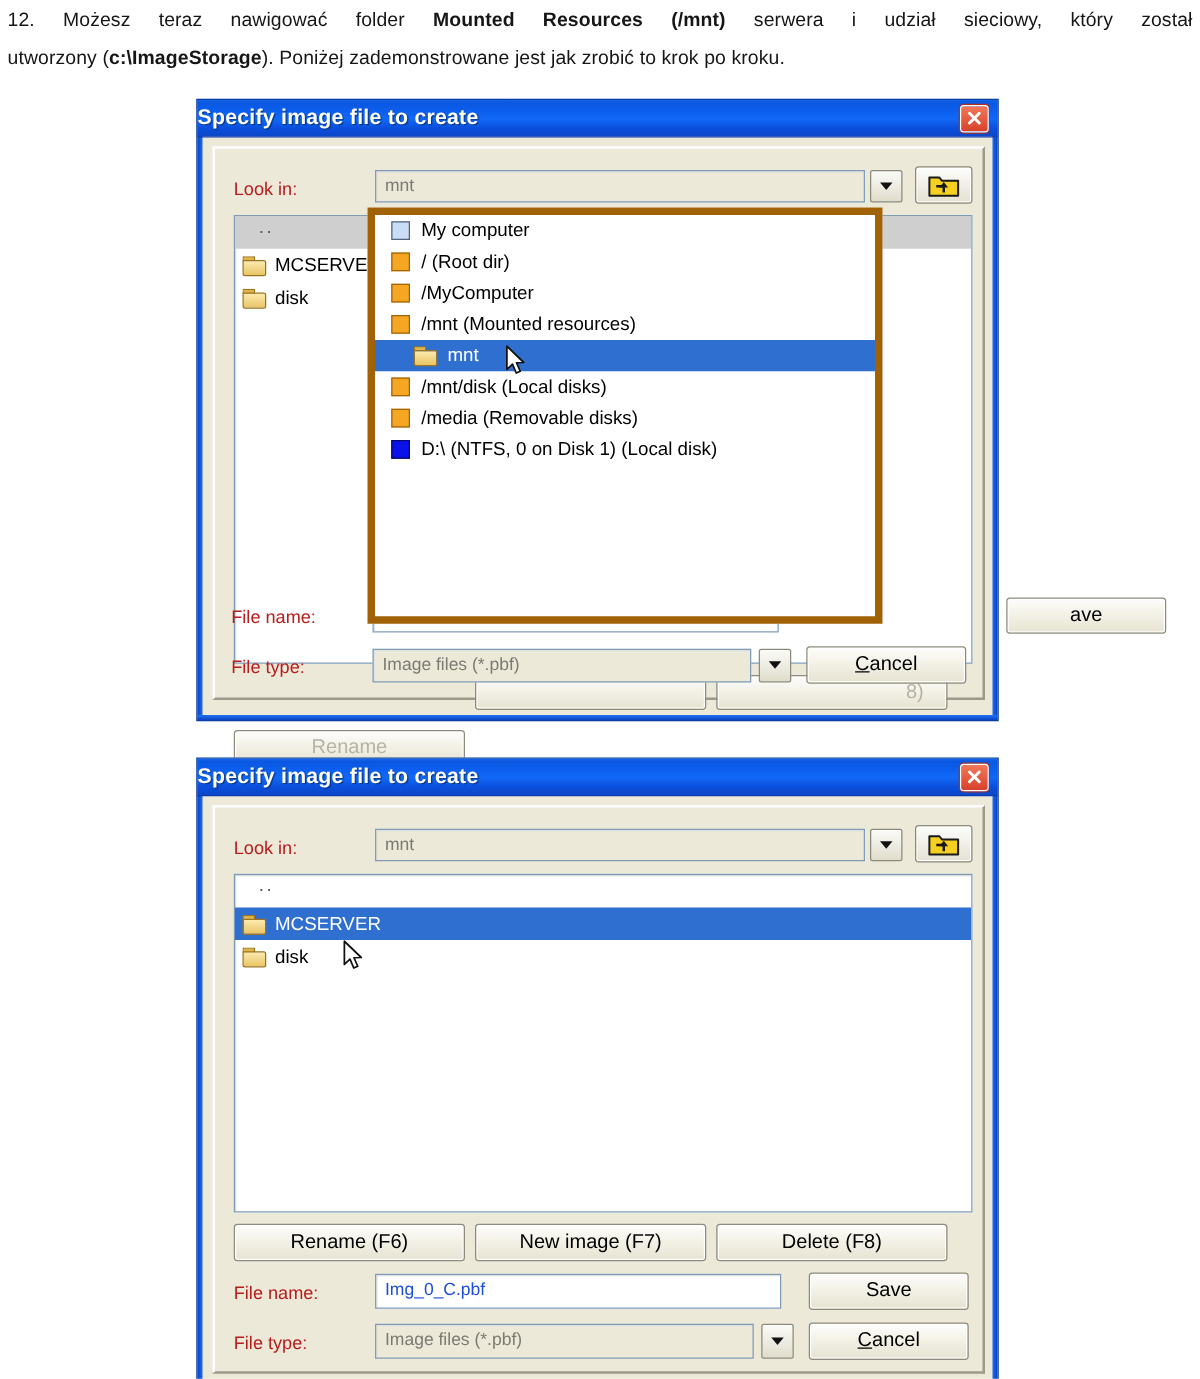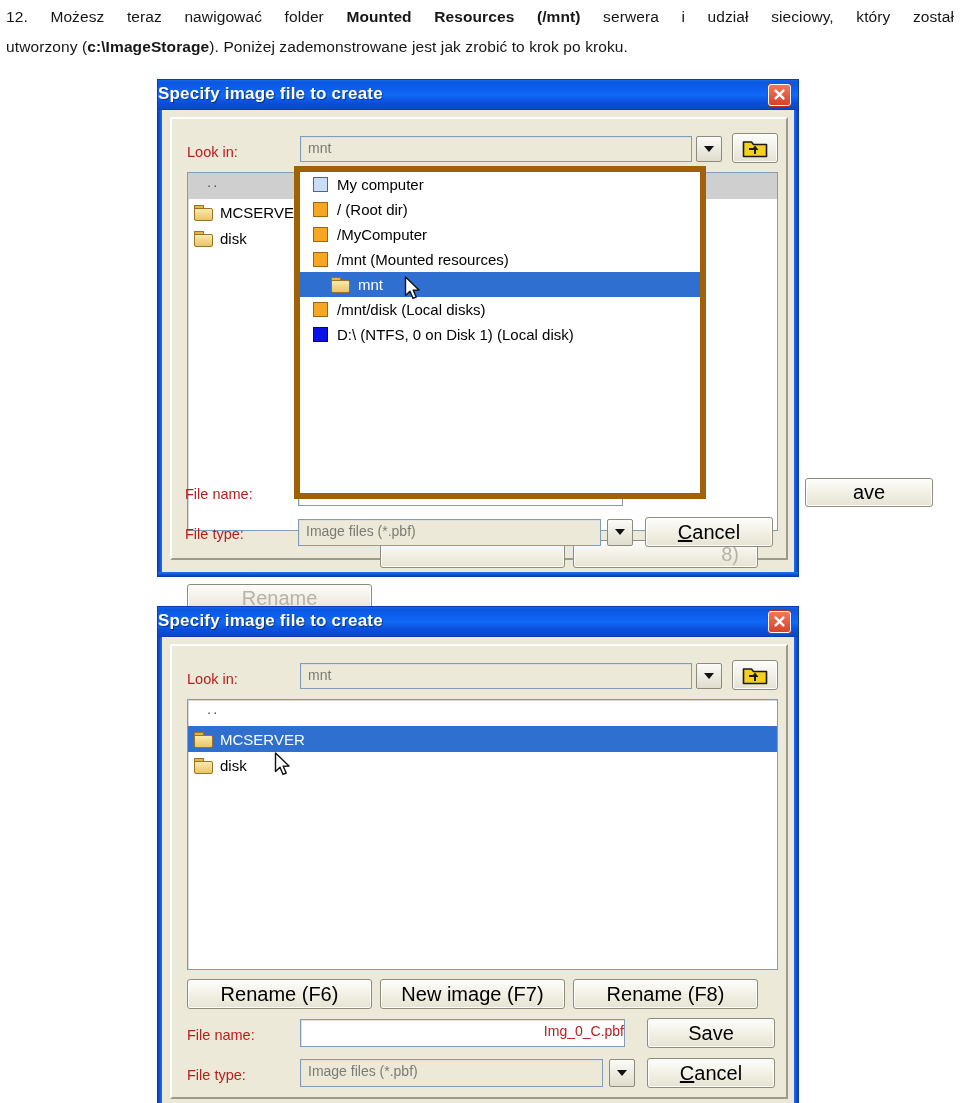--- a/index.html
+++ b/index.html
@@ -116,21 +116,21 @@
     font-size: 14px;
     line-height: 1.0;
     padding: 4px 0 0 7px;
     overflow: hidden;
     white-space: nowrap;
   }
   .field.readonly {
     background: #ece9d8;
     color: #7b7b73;
   }
-  .field.value { color: #b91c1c; text-align: right; }
+  .field.value { color: #1d4ed8; }
 
   .combo-arrow {
     position: absolute;
     box-sizing: border-box;
     background: linear-gradient(to bottom,#fbfbf8,#e0ddcc);
     border: 1px solid #8c8a7c;
     border-radius: 2px;
     cursor: pointer;
   }
   .combo-arrow i {
@@ -207,21 +207,21 @@
   }
 
   
   .btn {
     position: absolute;
     box-sizing: border-box;
     background: linear-gradient(to bottom,#fdfdfc 0%,#f3f1e6 48%,#e6e3d2 100%);
     border: 1px solid #8e8c7e;
     border-radius: 3px;
     box-shadow: inset 0 0 0 1px #ffffff;
-    font-size: 20px;
+    font-size: 16px;
     text-align: center;
     color: #000;
     cursor: pointer;
     display: flex;
     align-items: center;
     justify-content: center;
     white-space: nowrap;
   }
   .btn.disabled { color: #b6b3a4; }
   .btn .u { text-decoration: underline; }
@@ -356,20 +356,24 @@
     </div>
     <div class="dd-row indent selected">
       <span class="folder"></span>
       <span>mnt</span>
     </div>
     <div class="dd-row">
       <span class="sq orange"></span>
       <span>/mnt/disk (Local disks)</span>
     </div>
     <div class="dd-row">
+      <span class="sq orange"></span>
+      <span>/media (Removable disks)</span>
+    </div>
+    <div class="dd-row">
       <span class="sq blue"></span>
       <span>D:\  (NTFS, 0 on Disk 1) (Local disk)</span>
     </div>
   </div>
 </div>
 
 <div class="cursor" style="left:404px; top:276px;">
   <svg width="17" height="25" viewBox="0 0 17 25">
     <path d="M1.5 1 L1.5 19.5 L6 15.3 L9 22.4 L12.2 21 L9.2 14.2 L15 14 Z" fill="#ffffff" stroke="#111111" stroke-width="1.4" stroke-linejoin="round"></path>
   </svg>
@@ -412,21 +416,21 @@
         <span class="nm">MCSERVER</span>
       </div>
       <div class="fl-row">
         <span class="folder"></span>
         <span class="nm">disk</span>
       </div>
     </div>
 
     <div class="btn" style="left:15px; top:333px; width:185px; height:30px;">Rename (F6)</div>
     <div class="btn" style="left:208px; top:333px; width:185px; height:30px;">New image (F7)</div>
-    <div class="btn" style="left:401px; top:333px; width:185px; height:30px;">Rename (F8)</div>
+    <div class="btn" style="left:401px; top:333px; width:185px; height:30px;">Delete (F8)</div>
 
     <div class="row-label" style="left:15px; top:381px;">File name:</div>
     <div class="field value" style="left:128px; top:373px; width:325px; height:28px;">Img_0_C.pbf</div>
     <div class="btn" style="left:475px; top:372px; width:128px; height:30px;">Save</div>
 
     <div class="row-label" style="left:15px; top:421px;">File type:</div>
     <div class="field readonly" style="left:128px; top:413px; width:303px; height:28px;">Image files (*.pbf)</div>
     <div class="combo-arrow" style="left:437px; top:413px; width:26px; height:28px; padding-top:10px;">
       <i></i>
     </div>

